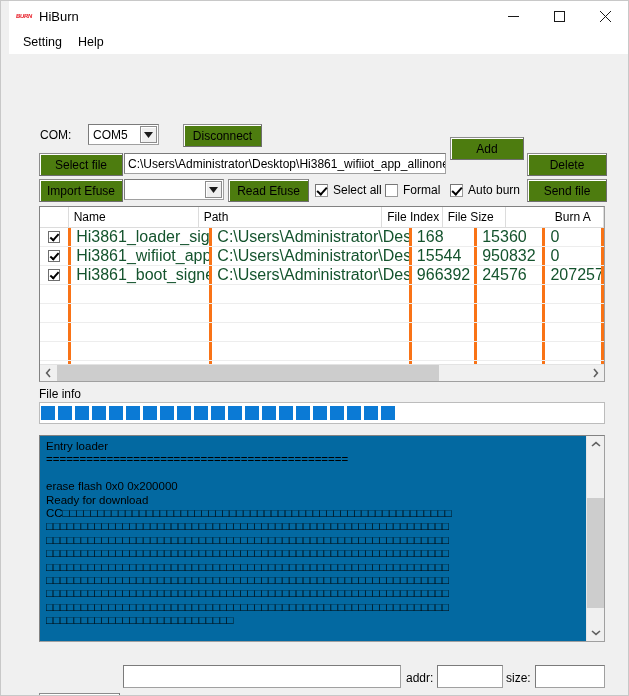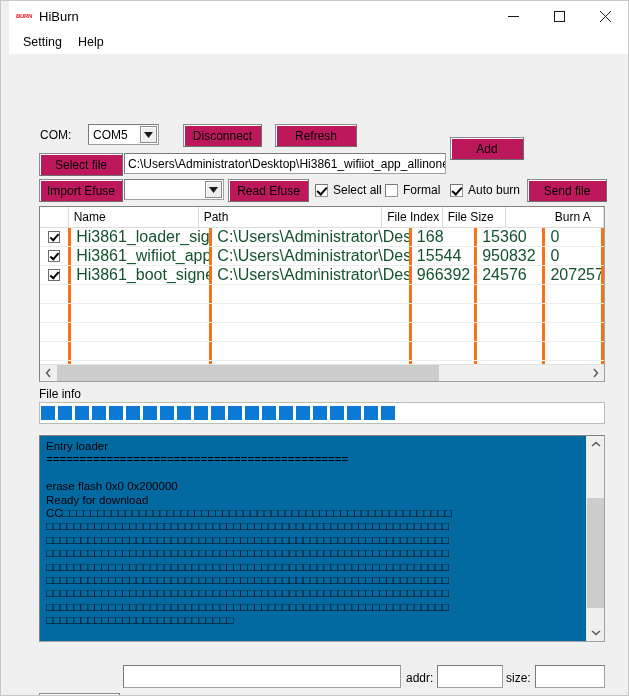--- a/index.html
+++ b/index.html
@@ -88,21 +88,21 @@
 
   
   .client {
     position: relative;
     background: #f0f0f0;
     height: 643px;
   }
 
   
   .btn {
-    background: #be185d;
+    background: #4d7c0f;
     border: 1px solid #8c8c8c;
     border-right-color: #6e6e6e;
     border-bottom-color: #6e6e6e;
     box-shadow: inset 1px 1px 0 #ffffff;
     font-family: "Liberation Sans", sans-serif;
     font-size: 12px;
     color: #000;
     text-align: center;
     line-height: 1;
     display: flex;
@@ -413,25 +413,25 @@
     <div class="lbl" style="left:31px; top:74px;">COM:</div>
     <div class="combo" style="left:79px; top:70px; width:71px; height:21px;">
       <span>COM5</span>
       <span class="arrowbox">
         <svg width="9" height="6" viewBox="0 0 9 6">
             <polygon points="0,0 9,0 4.5,6" fill="#1a1a1a"></polygon>
           </svg>
       </span>
     </div>
     <div class="btn" style="left:174px; top:70px; width:77px; height:21px;">Disconnect</div>
-    <div class="btn" style="left:266px; top:70px; width:80px; height:21px;">Refresh</div>
 
     <div class="btn" style="left:30px; top:99px; width:82px; height:21px;">Select file</div>
     <div class="txt" style="left:115px; top:99px; width:322px; height:21px;">C:\Users\Administrator\Desktop\Hi3861_wifiiot_app_allinone.bin</div>
     <div class="btn" style="left:441px; top:83px; width:72px; height:21px;">Add</div>
+    <div class="btn" style="left:518px; top:99px; width:78px; height:21px;">Delete</div>
 
     <div class="btn" style="left:30px; top:125px; width:82px; height:21px;">Import Efuse</div>
     <div class="combo" style="left:115px; top:125px; width:100px; height:21px;">
       <span></span>
       <span class="arrowbox">
         <svg width="9" height="6" viewBox="0 0 9 6">
             <polygon points="0,0 9,0 4.5,6" fill="#1a1a1a"></polygon>
           </svg>
       </span>
     </div>

